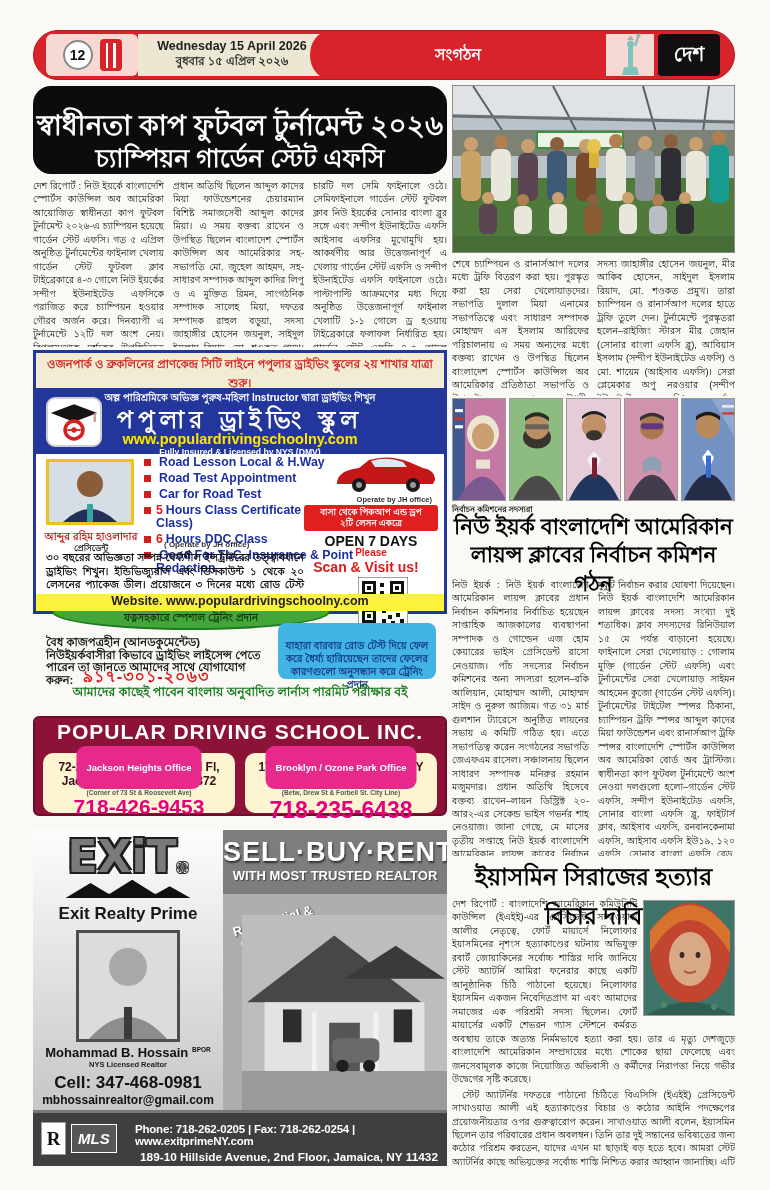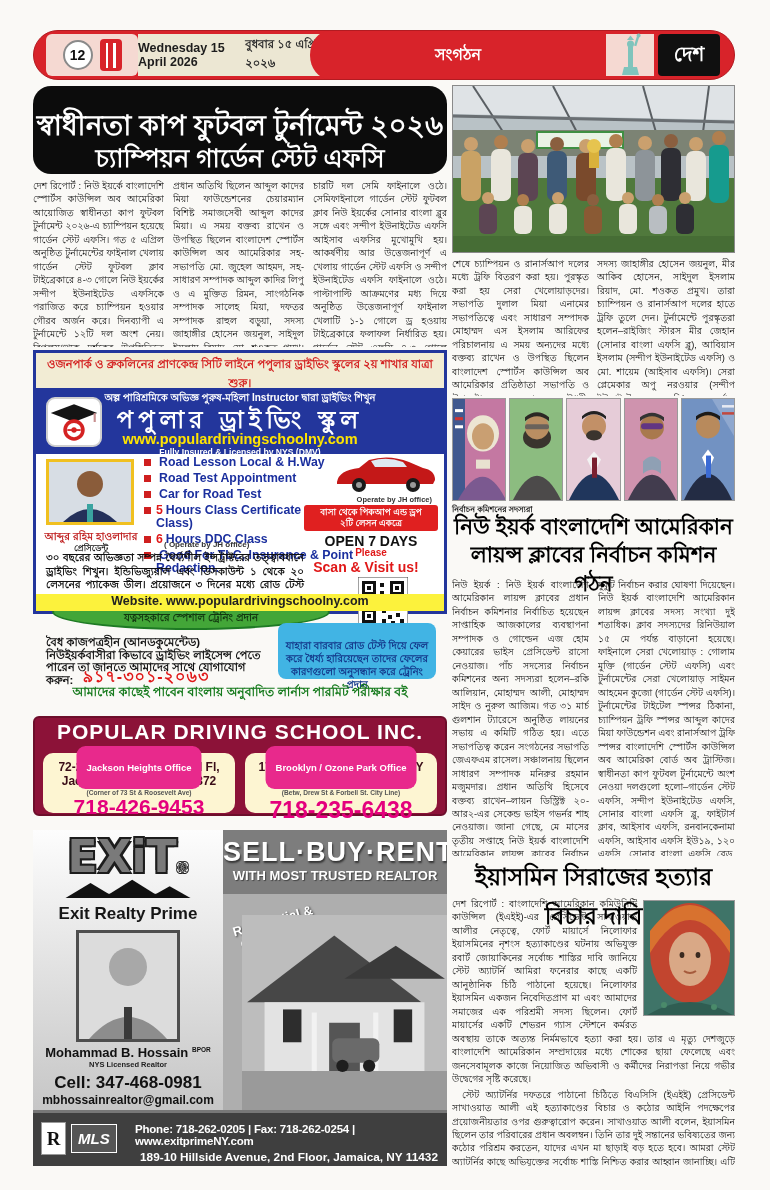--- a/index.html
+++ b/index.html
@@ -4,21 +4,21 @@
 <style>
   *{box-sizing:border-box;margin:0;padding:0}
   body{background:#dad8d4;font-family:"Liberation Sans",sans-serif}
   .page{position:relative;width:770px;height:1190px;margin:0 auto;background:#faf9f6;overflow:hidden;box-shadow:0 0 6px rgba(0,0,0,.35)}
   .abs{position:absolute}
   
   .hdr{left:33px;top:30px;width:702px;height:50px;background:#d8232a;border-radius:26px;display:flex;align-items:stretch;overflow:hidden;border:1px solid #b21b21}
   .hdr-pink{background:#f5d9d2;display:flex;align-items:center;justify-content:center;gap:7px;margin:3px 0}
   .pgnum{width:30px;height:30px;border-radius:50%;background:#fff;border:2px solid #8a8a8a;display:flex;align-items:center;justify-content:center;font-weight:bold;font-size:14px;color:#111}
   .door{width:22px;height:32px;border-radius:4px;background:linear-gradient(90deg,#d8232a 0 26%,#fff 26% 38%,#d8232a 38% 60%,#fff 60% 72%,#d8232a 72%);border-top:4px solid #d8232a;border-bottom:3px solid #d8232a}
-  .hdr-cream{width:188px;background:#ece7d3;margin:3px 0;display:flex;align-items:center;justify-content:flex-start}
+  .hdr-cream{width:188px;background:#ece7d3;margin:3px 0;display:flex;flex-direction:column;align-items:center;justify-content:center}
   .date-en{font-size:12.5px;font-weight:bold;color:#1d1d1d}
   .date-bn{font-size:11.5px;font-weight:bold;color:#2e2e2e}
   .hdr-red{flex:1;display:flex;align-items:center;justify-content:center;color:#fff;font-size:16px;font-weight:bold;background:#d8232a;border-top-left-radius:40px 50px;border-bottom-left-radius:40px 50px;margin-left:-16px}
   .hdr-statue{width:48px;background:#f5d9d2;margin:3px 0;display:flex;align-items:center;justify-content:center}
   .hdr-black{width:62px;background:#101010;color:#fff;margin:3px 4px;border-radius:4px;display:flex;align-items:center;justify-content:center;font-size:20px;font-weight:800}
   
   .lead-head{left:33px;top:86px;width:414px;height:88px;background:#0c0c0c;border-radius:18px;color:#fff;text-align:center;padding-top:22px}
   .lead-h1{font-size:28px;font-weight:800;line-height:1.25}
   .lead-h2{font-size:25px;font-weight:800;line-height:1.25}
   .team-photo{left:452px;top:85px;width:283px;height:168px;border:1px solid #8a8a8a;overflow:hidden}

